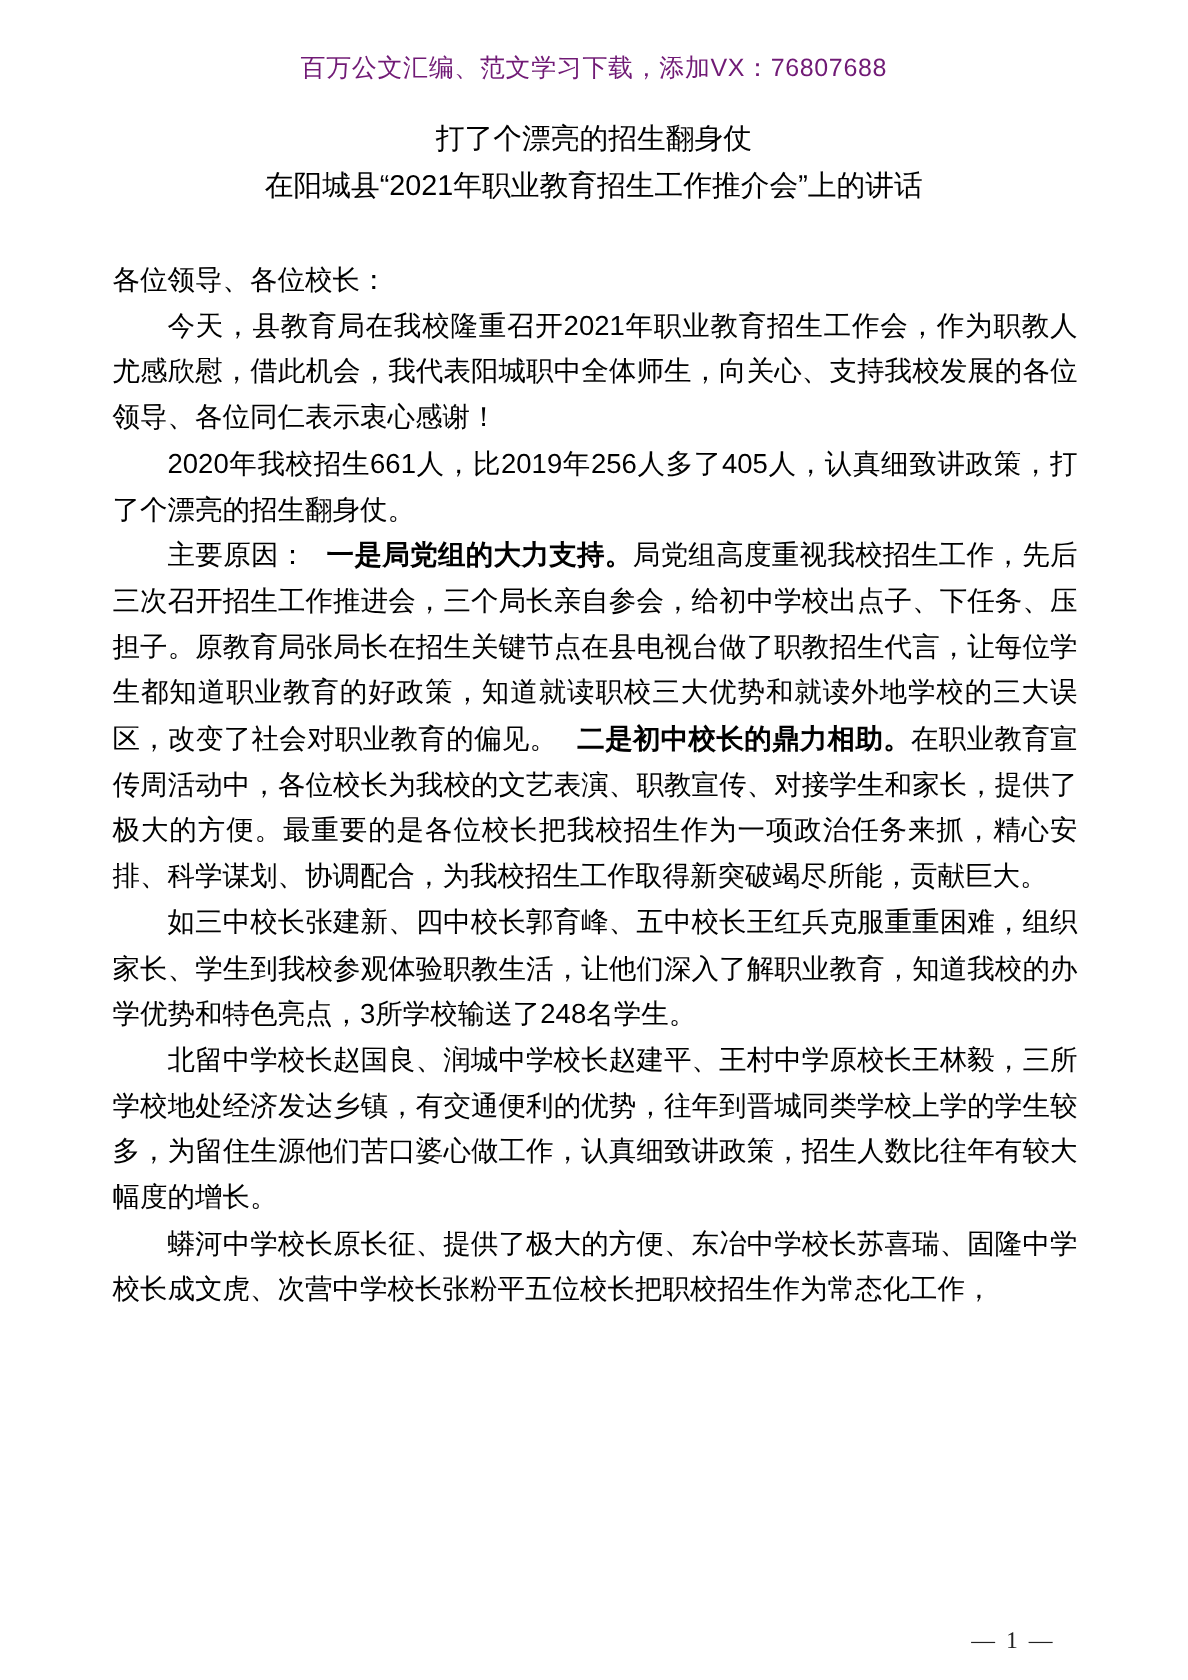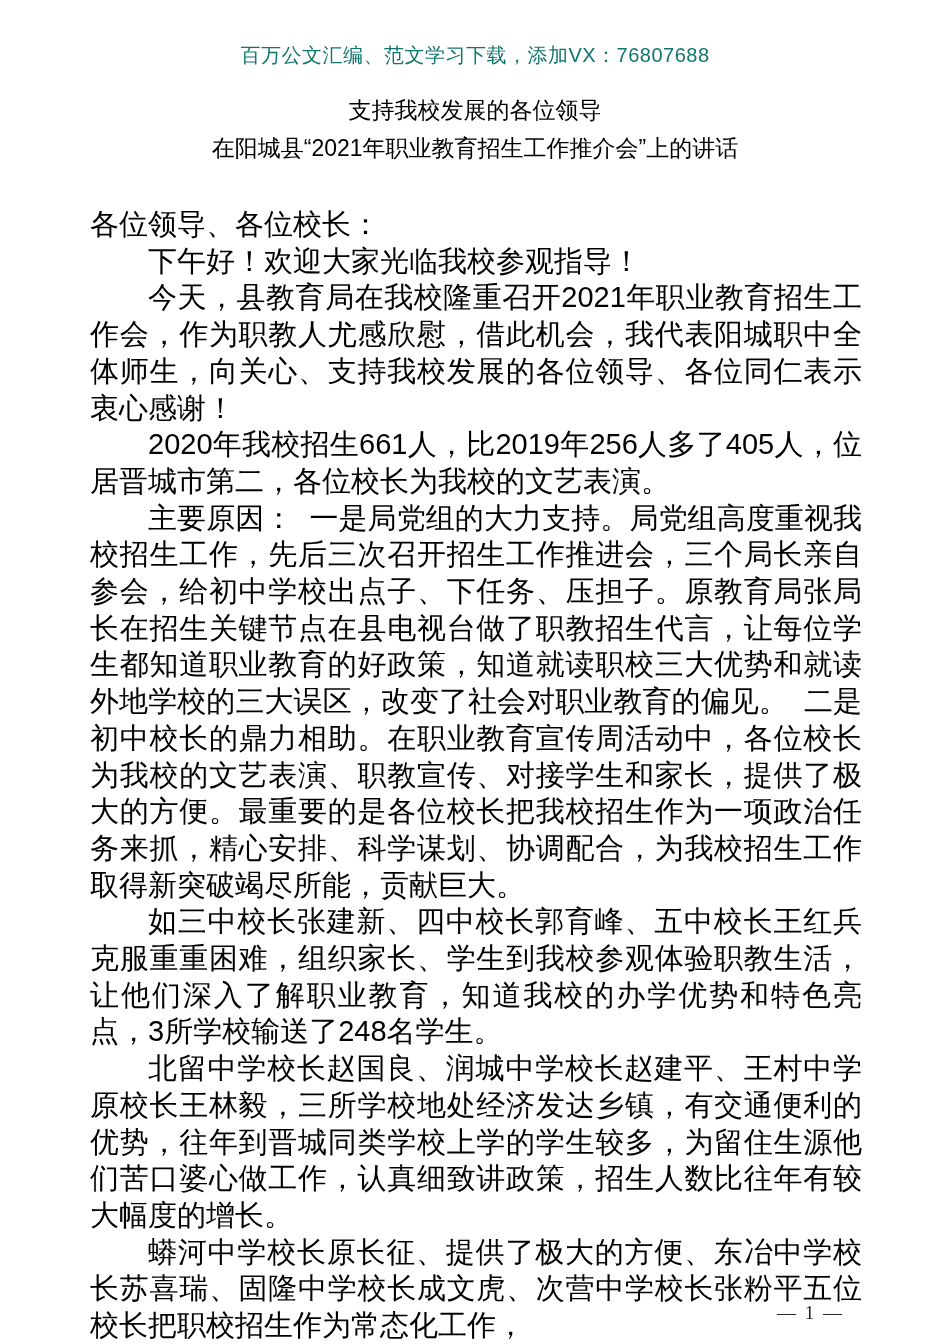--- a/index.html
+++ b/index.html
@@ -15,77 +15,76 @@
     background: #ffffff;
     overflow: hidden;
     font-family: "Liberation Sans", sans-serif;
     color: #000000;
   }
   .promo {
     padding-top: 42px;
     text-align: center;
     font-size: 20px;
     line-height: 26px;
-    color: #0f766e;
+    color: #701a75;
     letter-spacing: 0.5px;
   }
   .title-block {
     margin-top: 24px;
     text-align: center;
     font-size: 23px;
     line-height: 37.5px;
     font-weight: normal;
   }
   .title-line {
     margin: 0;
   }
   .doc-body {
     margin: 39px 88px 0 90px;
-    font-size: 29px;
+    font-size: 22px;
     line-height: 36.7px;
     text-align: justify;
     word-break: break-all;
   }
   .doc-body p {
     margin: 0;
   }
   .doc-body p.indent {
     text-indent: 2em;
   }
   .bold {
-    font-weight: normal;
+    font-weight: bold;
     margin-left: 16px;
   }
   .page-footer {
     position: absolute;
     right: 106px;
     bottom: 20px;
     font-family: "Liberation Serif", serif;
     font-size: 19px;
     color: #222222;
     letter-spacing: 2px;
   }
 </style>
 </head>
 <body>
 
 <div class="page">
 
   <div class="promo">百万公文汇编、范文学习下载，添加VX：76807688</div>
 
   <div class="title-block">
-    <p class="title-line">支持我校发展的各位领导</p>
+    <p class="title-line">打了个漂亮的招生翻身仗</p>
     <p class="title-line">在阳城县“2021年职业教育招生工作推介会”上的讲话</p>
   </div>
 
   <div class="doc-body" id="doc-body">
       <p class=""><span>各位领导、各位校长：</span></p>
-      <p class="indent"><span>下午好！欢迎大家光临我校参观指导！</span></p>
       <p class="indent"><span>今天，县教育局在我校隆重召开2021年职业教育招生工作会，作为职教人尤感欣慰，借此机会，我代表阳城职中全体师生，向关心、支持我校发展的各位领导、各位同仁表示衷心感谢！</span></p>
-      <p class="indent"><span>2020年我校招生661人，比2019年256人多了405人，位居晋城市第二，各位校长为我校的文艺表演。</span></p>
+      <p class="indent"><span>2020年我校招生661人，比2019年256人多了405人，认真细致讲政策，打了个漂亮的招生翻身仗。</span></p>
       <p class="indent"><span>主要原因：</span><span class="bold">一是局党组的大力支持。</span><span>局党组高度重视我校招生工作，先后三次召开招生工作推进会，三个局长亲自参会，给初中学校出点子、下任务、压担子。原教育局张局长在招生关键节点在县电视台做了职教招生代言，让每位学生都知道职业教育的好政策，知道就读职校三大优势和就读外地学校的三大误区，改变了社会对职业教育的偏见。</span><span class="bold">二是初中校长的鼎力相助。</span><span>在职业教育宣传周活动中，各位校长为我校的文艺表演、职教宣传、对接学生和家长，提供了极大的方便。最重要的是各位校长把我校招生作为一项政治任务来抓，精心安排、科学谋划、协调配合，为我校招生工作取得新突破竭尽所能，贡献巨大。</span></p>
       <p class="indent"><span>如三中校长张建新、四中校长郭育峰、五中校长王红兵克服重重困难，组织家长、学生到我校参观体验职教生活，让他们深入了解职业教育，知道我校的办学优势和特色亮点，3所学校输送了248名学生。</span></p>
       <p class="indent"><span>北留中学校长赵国良、润城中学校长赵建平、王村中学原校长王林毅，三所学校地处经济发达乡镇，有交通便利的优势，往年到晋城同类学校上学的学生较多，为留住生源他们苦口婆心做工作，认真细致讲政策，招生人数比往年有较大幅度的增长。</span></p>
       <p class="indent"><span>蟒河中学校长原长征、提供了极大的方便、东冶中学校长苏喜瑞、固隆中学校长成文虎、次营中学校长张粉平五位校长把职校招生作为常态化工作，</span></p>
     </div>
 
   <div class="page-footer">— 1 —</div>
 
 </div>
 

